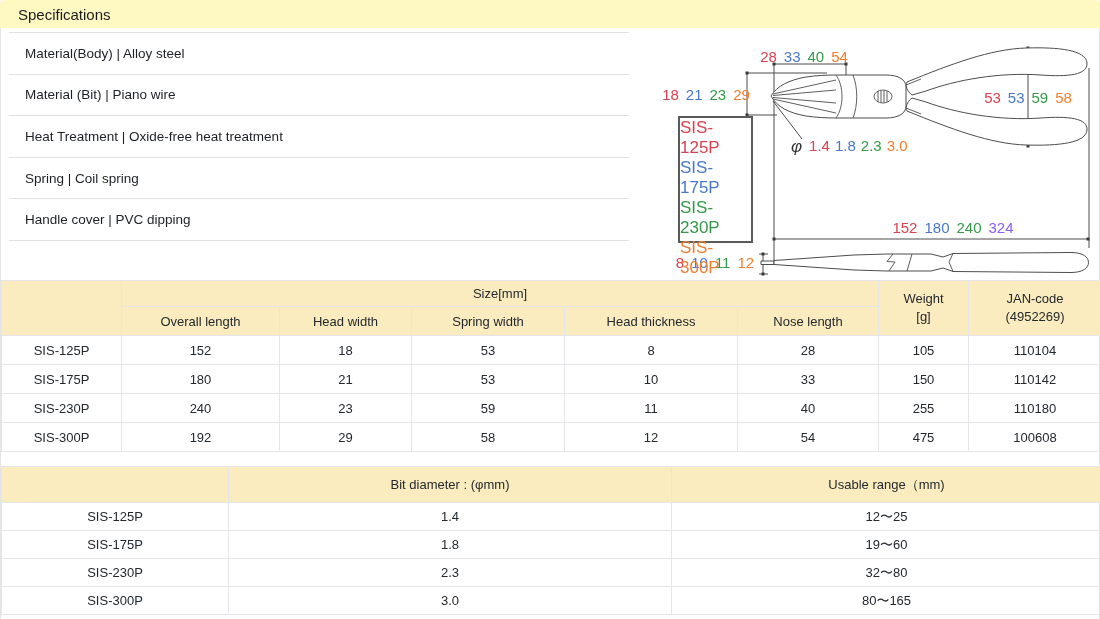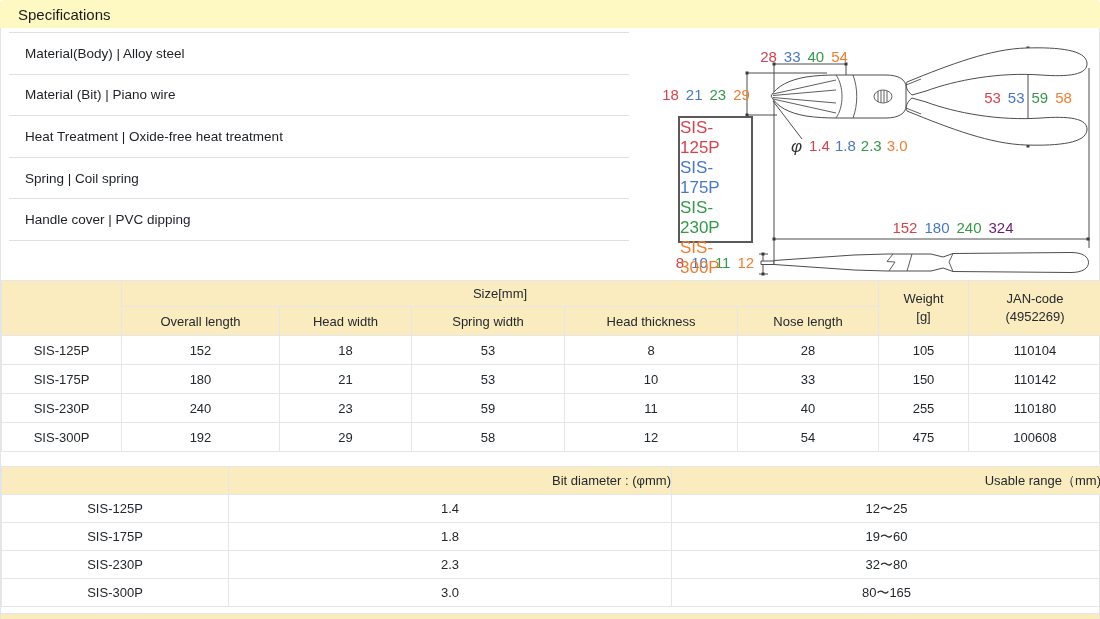--- a/index.html
+++ b/index.html
@@ -37,21 +37,21 @@
   table { border-collapse:collapse; table-layout:fixed; width:100%; font-size:13px; }
   th, td { border:1px solid #e4e6ea; text-align:center; vertical-align:middle;
     font-weight:400; color:#24292e; }
   thead th { background:#faecbf;margin-top:8px; }
   .t1 { margin-top:0; }
   .t1 .hrow1 th { height:26px; }
   .t1 .hrow2 th { height:29px; }
   .t1 tbody td { height:29px; }
   .t1 th span { display:block; line-height:18px; }
   .gap { height:14px; }
-  .t2 thead th { height:28px;text-align:right; }
+  .t2 thead th { height:36px; }
   .t2 tbody td { height:28px; }
   .strip { margin-top:6px; height:7px; background:#faecbf; border-top:1px solid #e4e6ea; }
 </style>
 </head>
 <body>
 
 <div class="page">
 
   <div class="titlebar">
     <span>Specifications</span>
@@ -159,21 +159,21 @@
           <span style="color: rgb(216, 65, 79);">53</span>
           <span style="color: rgb(72, 120, 200);">53</span>
           <span style="color: rgb(52, 154, 72);">59</span>
           <span style="color: rgb(239, 126, 46);">58</span>
         </div>
 
         <div class="dim-label" style="left:237px; top:190px; width:170px;">
           <span style="color: rgb(216, 65, 79);">152</span>
           <span style="color: rgb(72, 120, 200);">180</span>
           <span style="color: rgb(52, 154, 72);">240</span>
-          <span style="color: #701a75;">324</span>
+          <span style="color: #8b5cf6;">324</span>
         </div>
 
         <div class="dim-label" style="left:29px; top:225px; width:110px;">
           <span style="color: rgb(216, 65, 79);">8</span>
           <span style="color: rgb(72, 120, 200);">10</span>
           <span style="color: rgb(52, 154, 72);">11</span>
           <span style="color: rgb(239, 126, 46);">12</span>
         </div>
 
         <div class="phi-label" style="left:160px; top:107px;">

